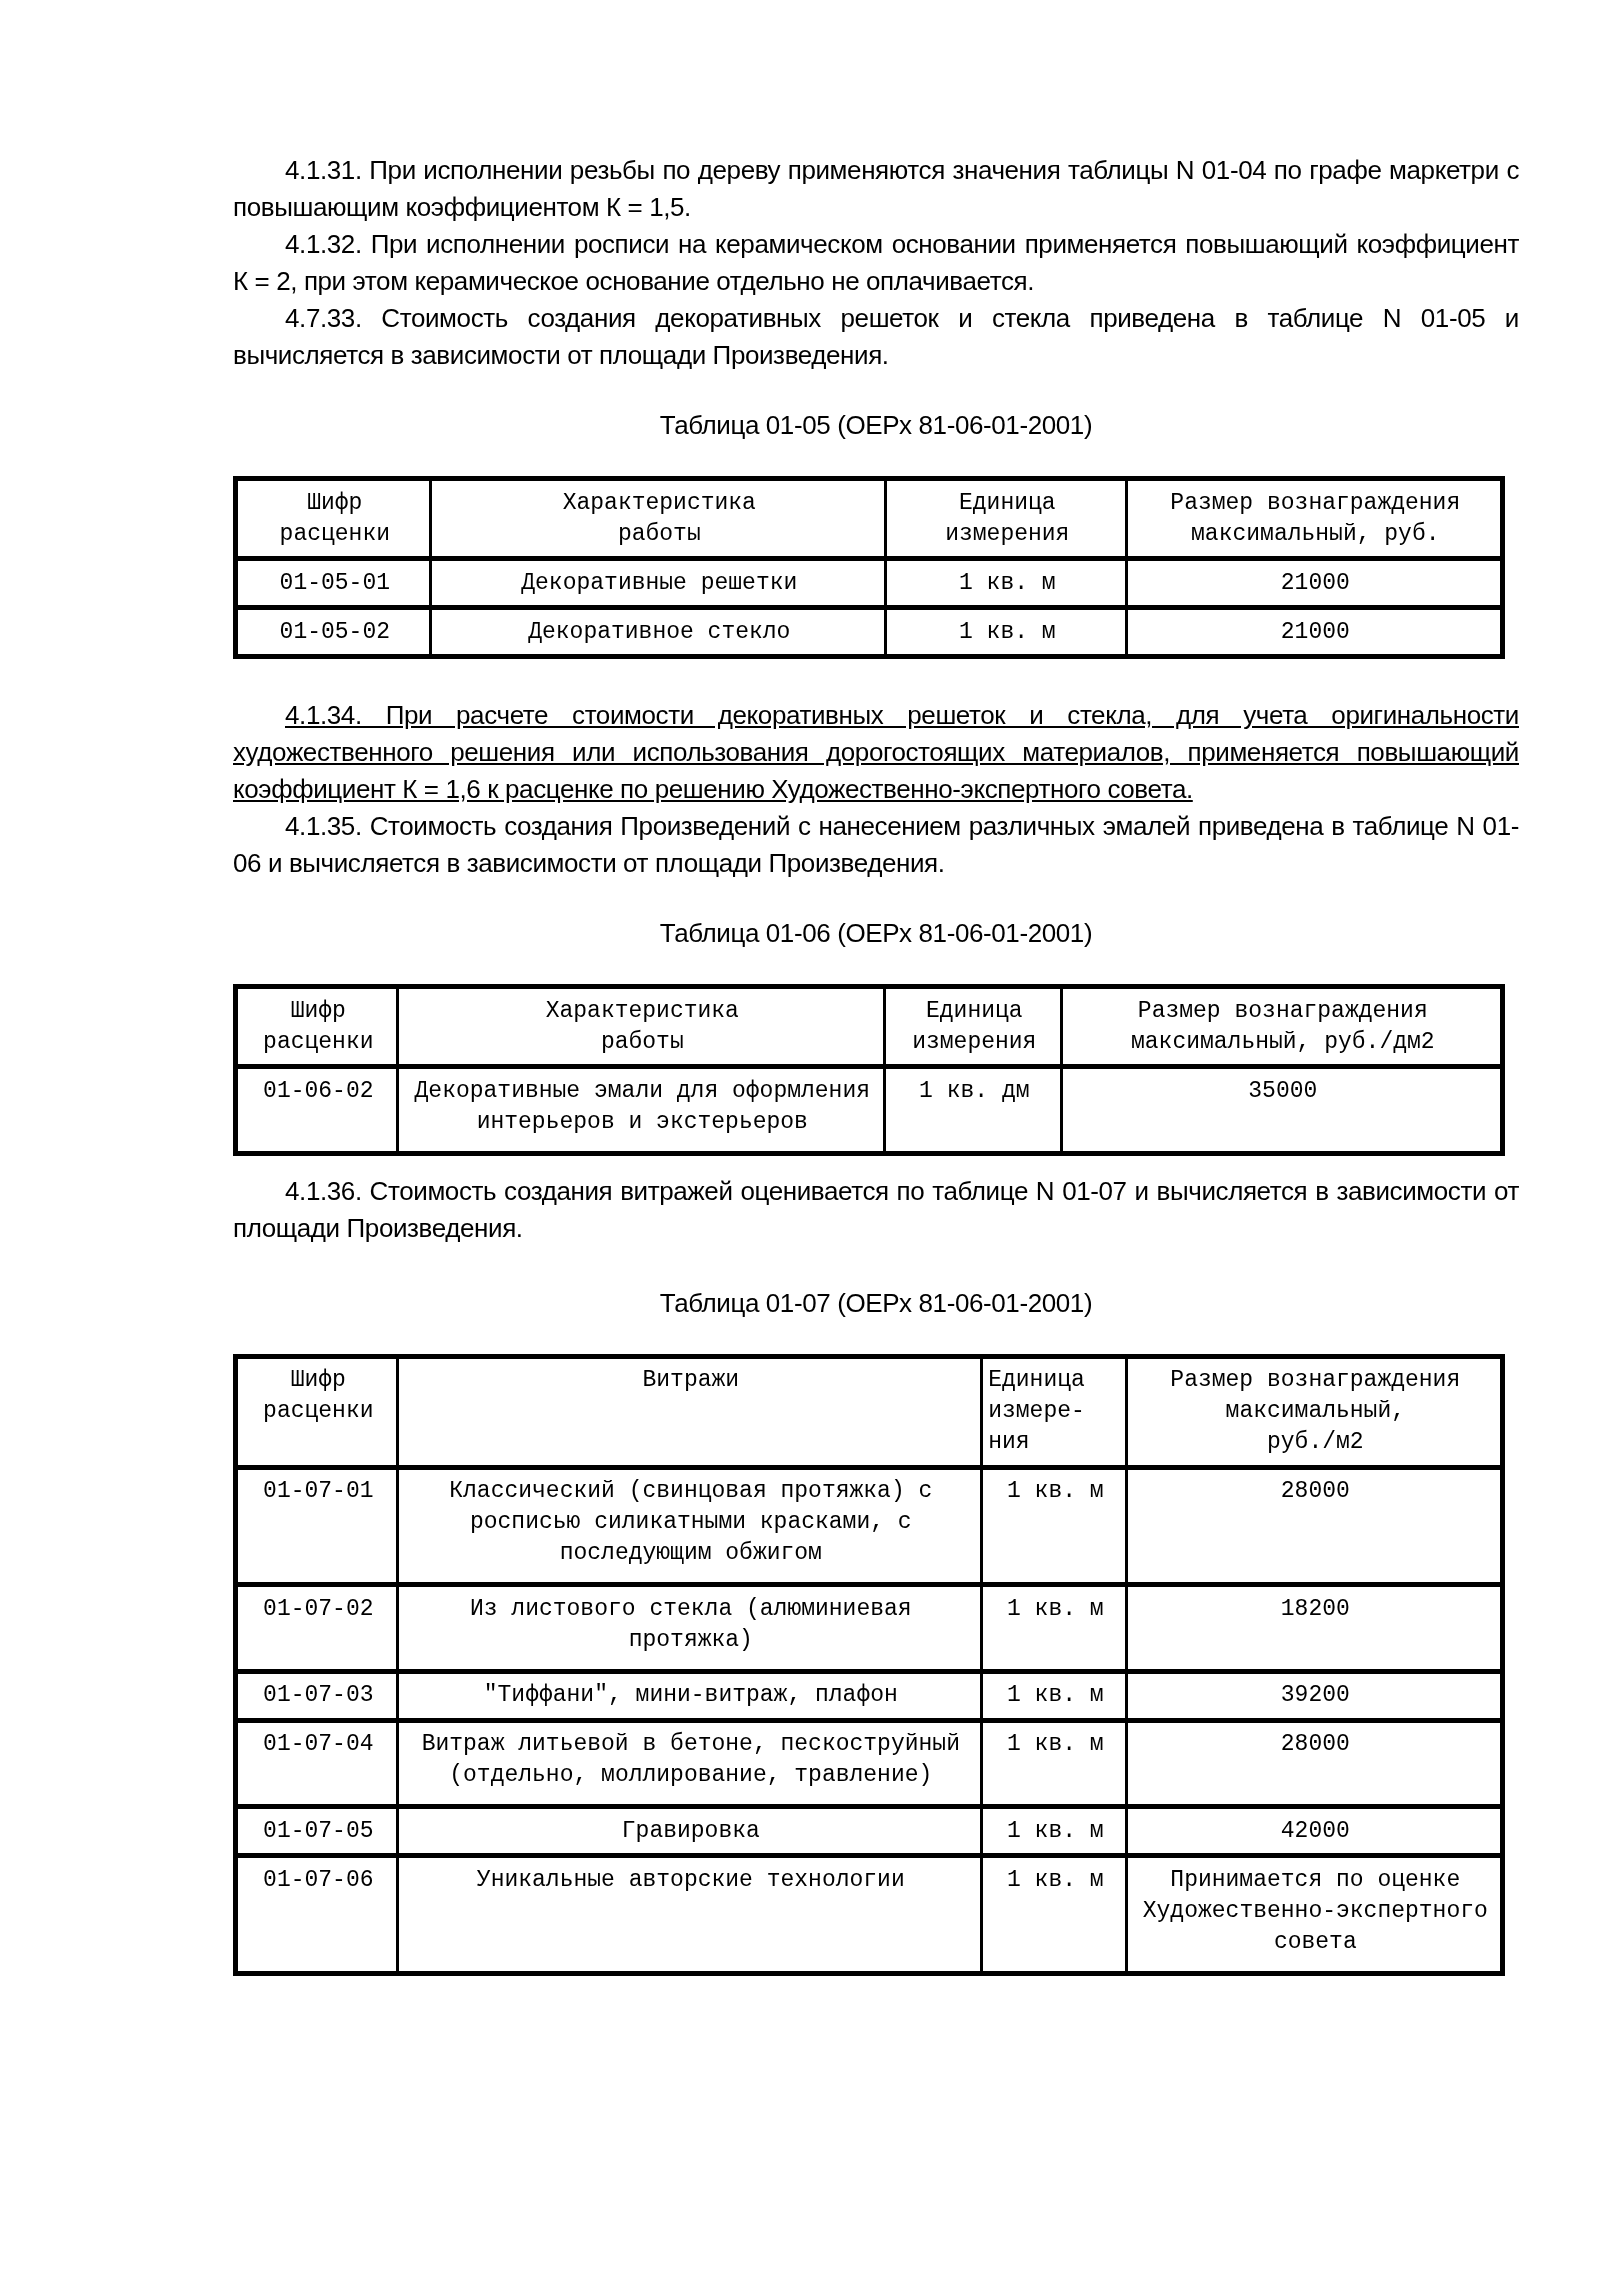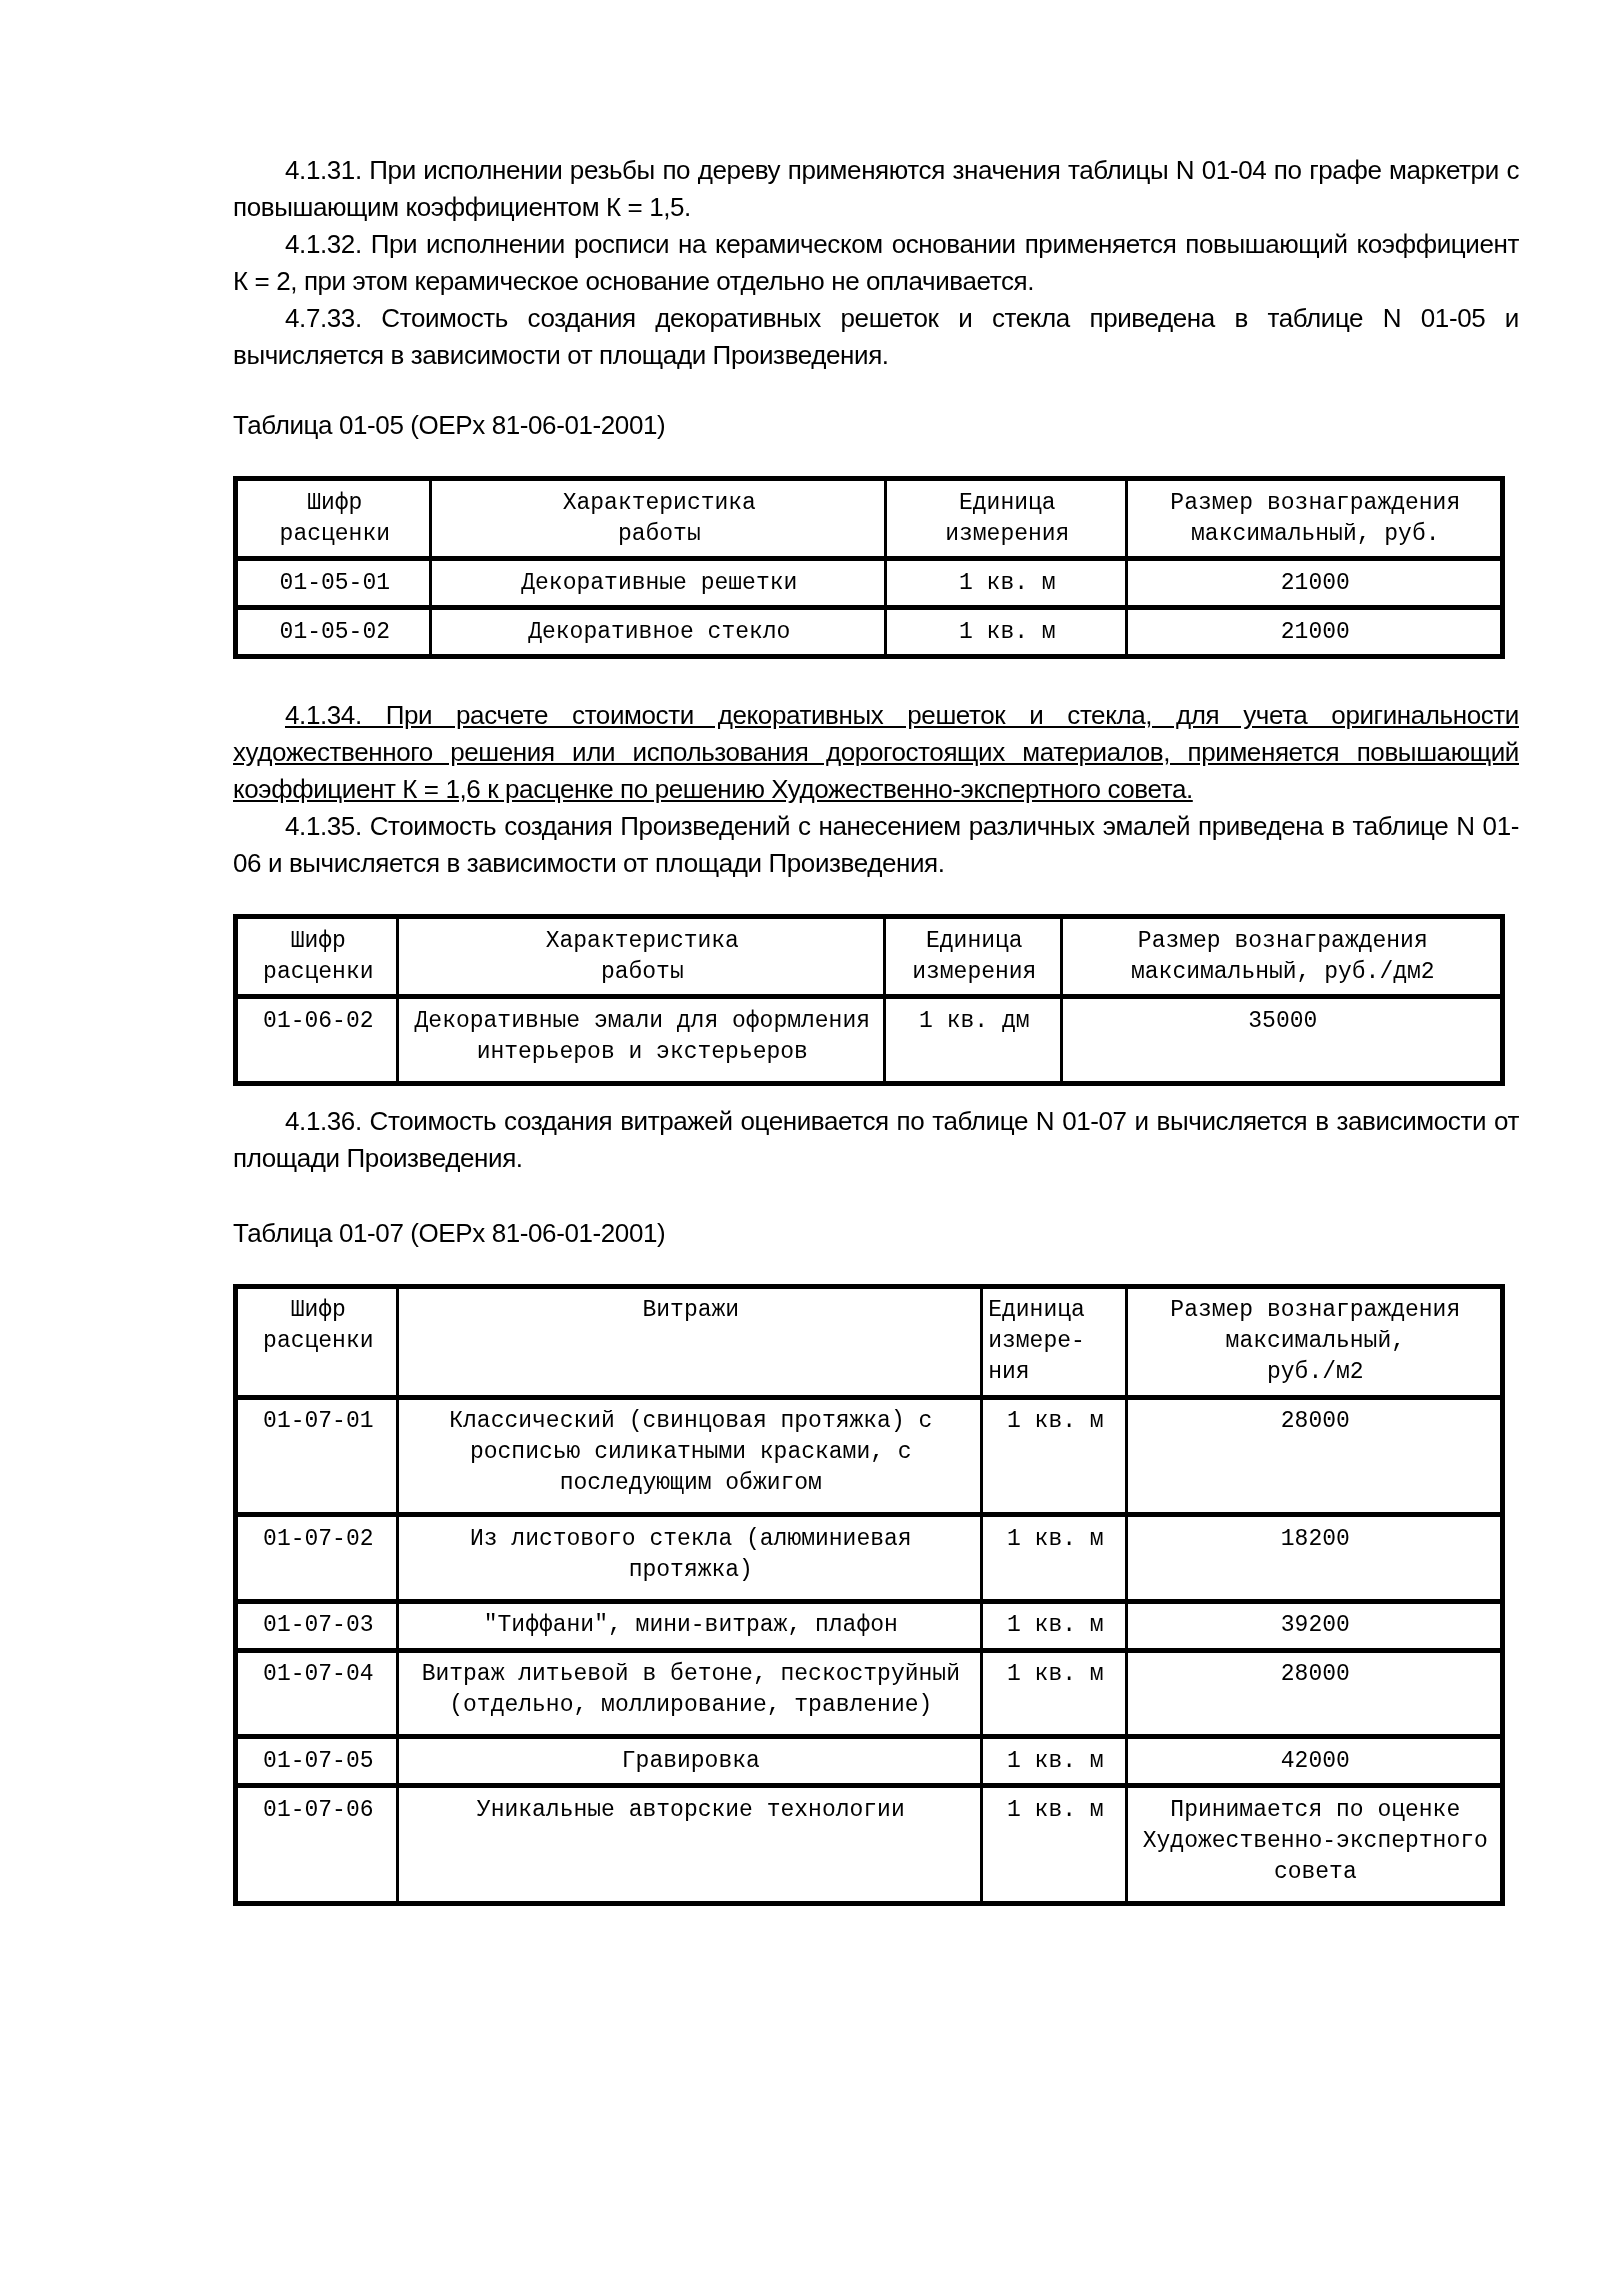--- a/index.html
+++ b/index.html
@@ -5,21 +5,21 @@
   html, body { margin: 0; padding: 0; background: #ffffff; }
   body { width: 1623px; height: 2295px; position: relative; overflow: hidden; color: #000; }
   .page { position: absolute; left: 233px; top: 152px; width: 1286px; }
   .para {
     font-family: "Liberation Sans Narrow", "Liberation Sans", sans-serif;
     font-size: 26px; line-height: 37px; text-align: justify; text-indent: 52px;
     margin: 0; letter-spacing: -0.4px;
   }
   .caption {
     font-family: "Liberation Sans", sans-serif; font-size: 26px; line-height: 37px;
-    text-align: left; margin: 0; letter-spacing: -0.4px;
+    text-align: center; margin: 0; letter-spacing: -0.4px;
   }
   table.grid {
     border-collapse: collapse; table-layout: fixed;
     font-family: "Liberation Mono", "DejaVu Sans Mono", monospace;
     font-size: 23px; line-height: 31px;
   }
   table.grid td, table.grid th {
     border: 3.3px solid #000; vertical-align: top; padding: 2.6px 2.6px 6.5px 5.2px;
     font-weight: normal; white-space: pre-wrap; word-wrap: break-word;
   }
@@ -70,20 +70,21 @@
       <td>Декоративное стекло</td>
       <td>1 кв. м</td>
       <td>21000</td>
     </tr>
   </tbody>
     </table>
 
   <p class="para" style="margin-top:38px;text-decoration:underline;">4.1.34. При расчете стоимости декоративных решеток и стекла, для учета оригинальности художественного решения или использования дорогостоящих материалов, применяется повышающий коэффициент К = 1,6 к расценке по решению Художественно-экспертного совета.</p>
   <p class="para">4.1.35. Стоимость создания Произведений с нанесением различных эмалей приведена в таблице N 01-06 и вычисляется в зависимости от площади Произведения.</p>
 
+  <p class="caption" style="margin-top:33px;">Таблица 01-06 (ОЕРх 81-06-01-2001)</p>
 
   <table class="grid outer" style="width:1267px; margin-top:32px;">
     <colgroup>
         <col style="width:162px">
         <col style="width:487px">
         <col style="width:177px">
         <col style="width:441px">
       </colgroup>
     <tbody>
         <tr class="hdr">

